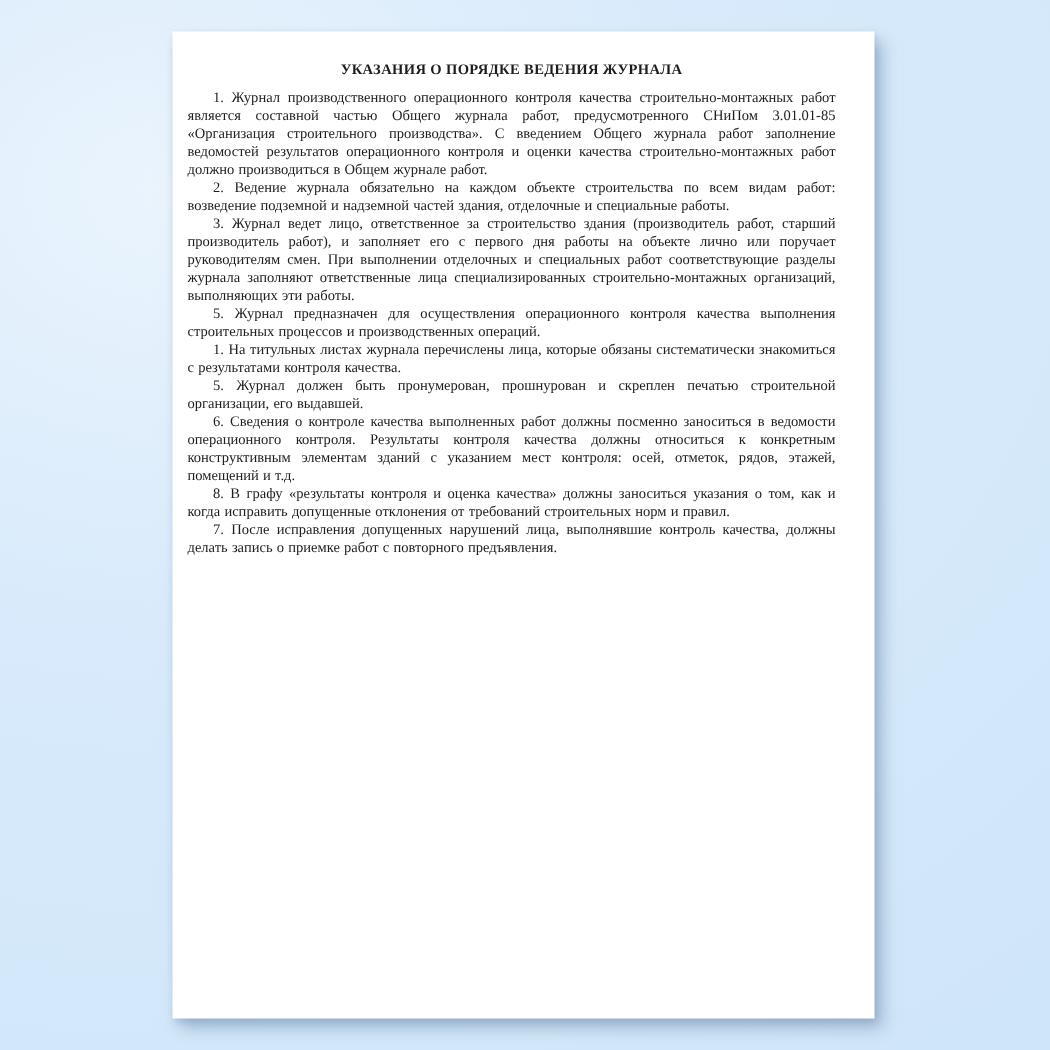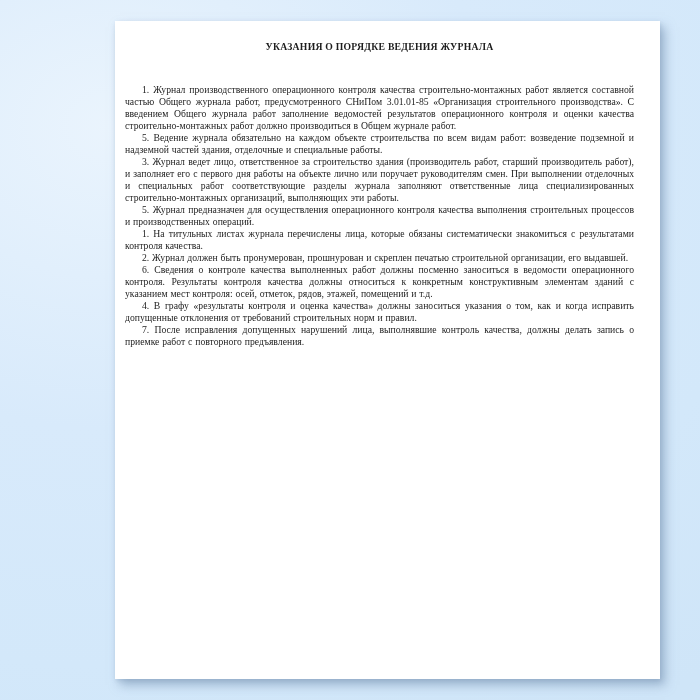--- a/index.html
+++ b/index.html
@@ -9,57 +9,57 @@
     --ink:#1d1d1d;
     --shadow:rgba(122,150,180,0.62);
   }
   html,body{margin:0;padding:0;}
   body{
     width:700px;height:700px;overflow:hidden;position:relative;
     background:radial-gradient(900px 720px at 16% 18%, var(--bg-blue-light) 0%, #d8eafb 42%, var(--bg-blue) 75%, #cfe5f8 100%);
     font-family:"Liberation Serif","DejaVu Serif",serif;
   }
   .page{
-    position:absolute;left:115px;top:21px;width:545px;height:658px;
+    position:absolute;left:115px;top:21px;width:468px;height:658px;
     background:var(--page-white);
     box-shadow:5px 6px 10px var(--shadow), 1px 2px 4px rgba(140,165,195,0.35);
   }
   .content{
     position:absolute;left:10px;right:26px;top:0;
     color:var(--ink);
   }
   .doc-title{
     margin:21px 0 0 0;
     font-size:9.7px;line-height:10px;font-weight:bold;
     text-align:center;letter-spacing:0.25px;
     white-space:nowrap;
   }
   .doc-body{
-    margin-top:32px;
+    margin-top:8px;
     font-size:9.7px;line-height:12px;
     text-align:justify;
     text-justify:inter-word;
   }
   .doc-body p{
     margin:0;padding:0;
     text-indent:17px;
     word-spacing:0.4px;
   }
 </style>
 </head>
 <body>
 
 <div class="page">
   <div class="content">
     <h1 class="doc-title">УКАЗАНИЯ О ПОРЯДКЕ ВЕДЕНИЯ ЖУРНАЛА</h1>
     <div class="doc-body">
       <p>1. Журнал производственного операционного контроля качества строительно-монтажных работ является составной частью Общего журнала работ, предусмотренного СНиПом 3.01.01-85 «Организация строительного производства». С введением Общего журнала работ заполнение ведомостей результатов операционного контроля и оценки качества строительно-монтажных работ должно производиться в Общем журнале работ.</p>
-      <p>5. Ведение журнала обязательно на каждом объекте строительства по всем видам работ: возведение подземной и надземной частей здания, отделочные и специальные работы.</p>
+      <p>2. Ведение журнала обязательно на каждом объекте строительства по всем видам работ: возведение подземной и надземной частей здания, отделочные и специальные работы.</p>
       <p>3. Журнал ведет лицо, ответственное за строительство здания (производитель работ, старший производитель работ), и заполняет его с первого дня работы на объекте лично или поручает руководителям смен. При выполнении отделочных и специальных работ соответствующие разделы журнала заполняют ответственные лица специализированных строительно-монтажных организаций, выполняющих эти работы.</p>
       <p>5. Журнал предназначен для осуществления операционного контроля качества выполнения строительных процессов и производственных операций.</p>
       <p>1. На титульных листах журнала перечислены лица, которые обязаны систематически знакомиться с результатами контроля качества.</p>
-      <p>2. Журнал должен быть пронумерован, прошнурован и скреплен печатью строительной организации, его выдавшей.</p>
+      <p>5. Журнал должен быть пронумерован, прошнурован и скреплен печатью строительной организации, его выдавшей.</p>
       <p>6. Сведения о контроле качества выполненных работ должны посменно заноситься в ведомости операционного контроля. Результаты контроля качества должны относиться к конкретным конструктивным элементам зданий с указанием мест контроля: осей, отметок, рядов, этажей, помещений и т.д.</p>
-      <p>4. В графу «результаты контроля и оценка качества» должны заноситься указания о том, как и когда исправить допущенные отклонения от требований строительных норм и правил.</p>
+      <p>8. В графу «результаты контроля и оценка качества» должны заноситься указания о том, как и когда исправить допущенные отклонения от требований строительных норм и правил.</p>
       <p>7. После исправления допущенных нарушений лица, выполнявшие контроль качества, должны делать запись о приемке работ с повторного предъявления.</p>
     </div>
   </div>
 </div>
 
 </body></html>

